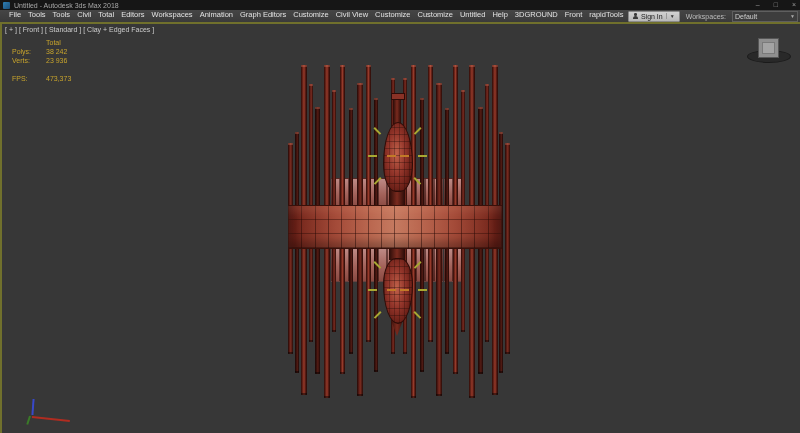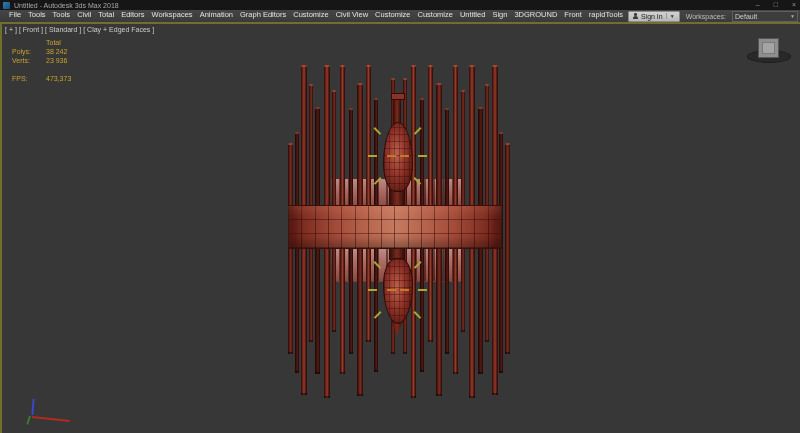--- a/index.html
+++ b/index.html
@@ -105,21 +105,21 @@
         <span class="menu-item">Total</span>
         <span class="menu-item">Editors</span>
         <span class="menu-item">Workspaces</span>
         <span class="menu-item">Animation</span>
         <span class="menu-item">Graph Editors</span>
         <span class="menu-item">Customize</span>
         <span class="menu-item">Civil View</span>
         <span class="menu-item">Customize</span>
         <span class="menu-item">Customize</span>
         <span class="menu-item">Untitled</span>
-        <span class="menu-item">Sign</span>
+        <span class="menu-item">Help</span>
         <span class="menu-item">3DGROUND</span>
         <span class="menu-item">Front</span>
         <span class="menu-item">rapidTools</span>
       </div>
     <div class="menu-right">
       <div class="signin">
         <span class="person-icon"></span>
         <span>Sign In</span>
         <span class="arrow">▼</span>
       </div>

